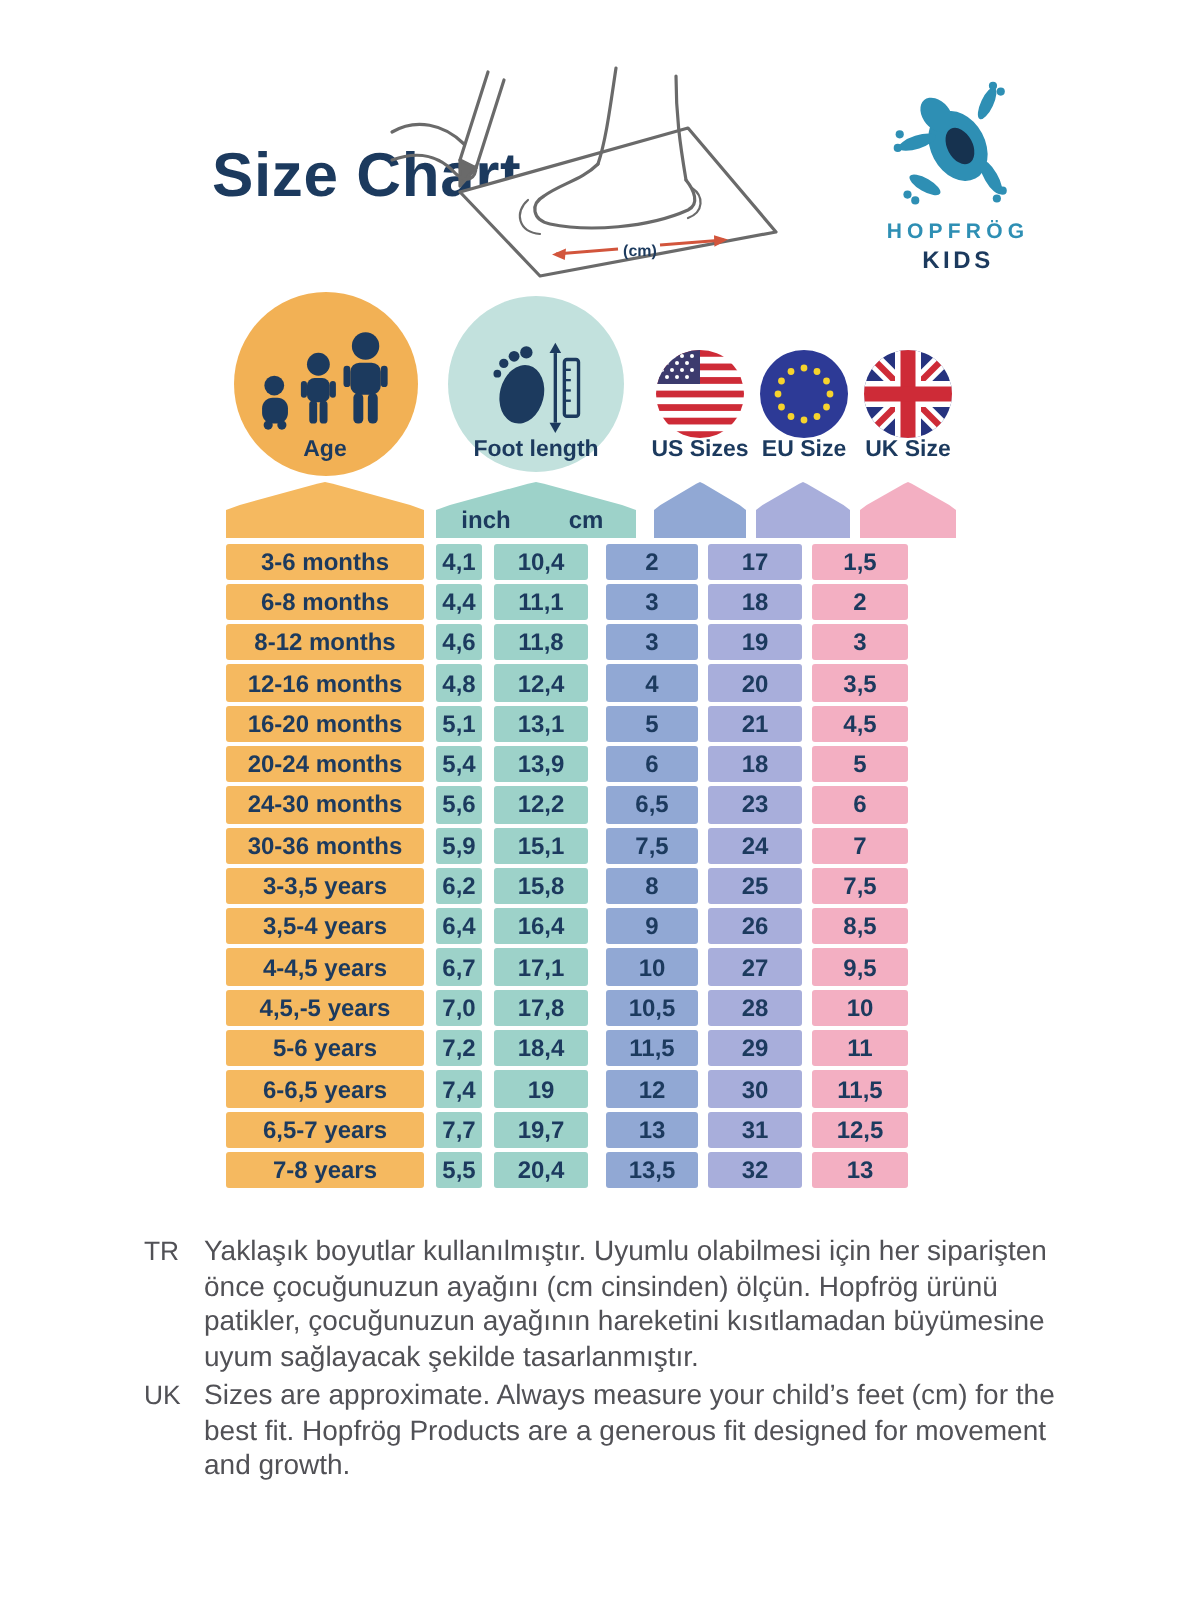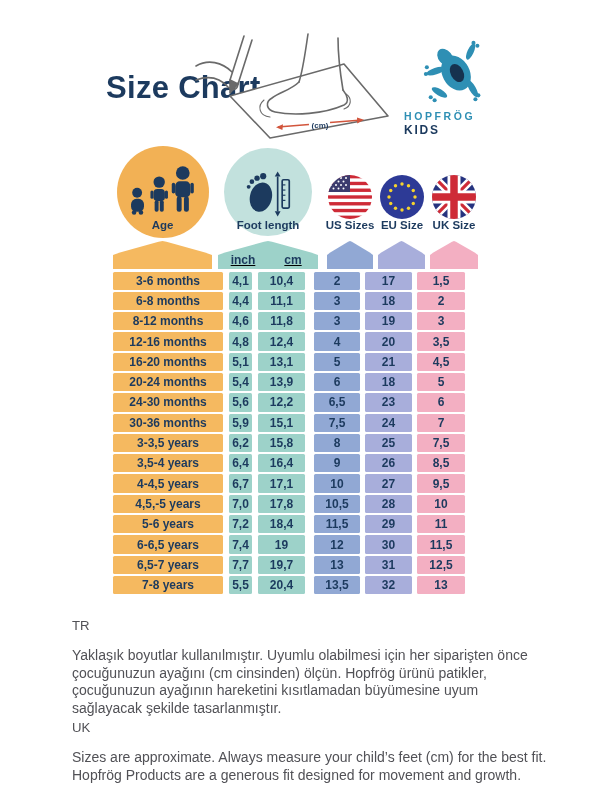--- a/index.html
+++ b/index.html
@@ -6,21 +6,21 @@
   .canvas{
     position:relative;width:600px;height:800px;background:#fff;overflow:hidden;
     font-family:"Liberation Sans",sans-serif;
   }
   
   .page-title{
     position:absolute;left:106px;top:70px;
     font-size:31px;font-weight:700;letter-spacing:.3px;color:var(--navy);
   }
   .illustration{position:absolute;left:192px;top:32px;width:200px;height:110px;}
-  .logo{position:absolute;left:404px;top:38px;width:104px;}
+  .logo{position:absolute;left:427px;top:38px;width:104px;text-align:center;}
   .logo svg{display:block;margin:0 auto;}
   .brand-name{margin-top:2px;font-size:10.5px;font-weight:700;letter-spacing:2.6px;color:var(--brand-blue);}
   .brand-sub{font-size:12px;font-weight:700;letter-spacing:1.8px;color:var(--navy);margin-top:1px;}
   
   .circle{position:absolute;border-radius:50%;display:flex;align-items:center;justify-content:center;}
   .circle-age{left:117px;top:146px;width:92px;height:92px;background:var(--orange-deep);}
   .circle-foot{left:224px;top:148px;width:88px;height:88px;background:var(--teal-light);}
   .flag{position:absolute;top:175px;width:44px;height:44px;}
   .flag-us{left:328px;} .flag-eu{left:380px;} .flag-uk{left:432px;}
   .col-label{
@@ -29,44 +29,43 @@
   }
   .lbl-age{left:113px;width:99px;text-align:center;}
   .lbl-foot{left:218px;width:100px;}
   .lbl-us{left:320px;width:60px;}
   .lbl-eu{left:372px;width:60px;}
   .lbl-uk{left:424px;width:60px;}
   
   .col-hdr{
     position:absolute;top:241px;height:28px;
     clip-path:polygon(0 100%,0 50%,7% 41%,46% 3%,50% 0,54% 3%,93% 41%,100% 50%,100% 100%);
-    text-decoration:underline;
   }
   .hdr-age{left:113px;width:99px;background:var(--orange);}
   .hdr-foot{left:218px;width:100px;background:var(--teal);display:flex;align-items:flex-end;}
   .hdr-foot span{flex:1;text-align:center;font-size:12px;font-weight:700;color:var(--navy);padding-bottom:2px;}
   .hdr-us{left:327px;width:46px;background:var(--us-blue);}
   .hdr-eu{left:378px;width:47px;background:var(--eu-lav);}
   .hdr-uk{left:430px;width:48px;background:var(--uk-pink);}
   
   .rows{position:absolute;left:113px;top:271.5px;width:365px;}
   .row{display:flex;height:18.3px;margin-bottom:2px;}
   .cell{
     display:flex;align-items:center;justify-content:center;
     font-size:12px;font-weight:700;color:var(--navy);border-radius:1.5px;
   }
-  .c-age {width:110px;margin-right:6px;background:var(--orange);}
+  .c-age {width:99px;margin-right:6px;background:var(--orange);}
   .c-inch{width:23px;margin-right:6px;background:var(--teal);}
   .c-cm  {width:47px;margin-right:9px;background:var(--teal);}
   .c-us  {width:46px;margin-right:5px;background:var(--us-blue);}
   .c-eu  {width:47px;margin-right:5px;background:var(--eu-lav);}
   .c-uk  {width:48px;background:var(--uk-pink);}
   
   .notes{position:absolute;left:72px;top:617px;width:478px;}
-  .note{display:flex;margin-bottom:2px;color:var(--note-gray);flex-direction:column;}
+  .note{display:flex;margin-bottom:2px;color:var(--note-gray);}
   .note-code{flex:0 0 30px;font-size:13.2px;line-height:17.5px;font-weight:400;}
   .note-text{flex:1;font-size:14px;line-height:17.5px;}
 </style>
 </head>
 <body>
 
 <div class="canvas">
 
   <div class="page-title">Size Chart</div>
 

